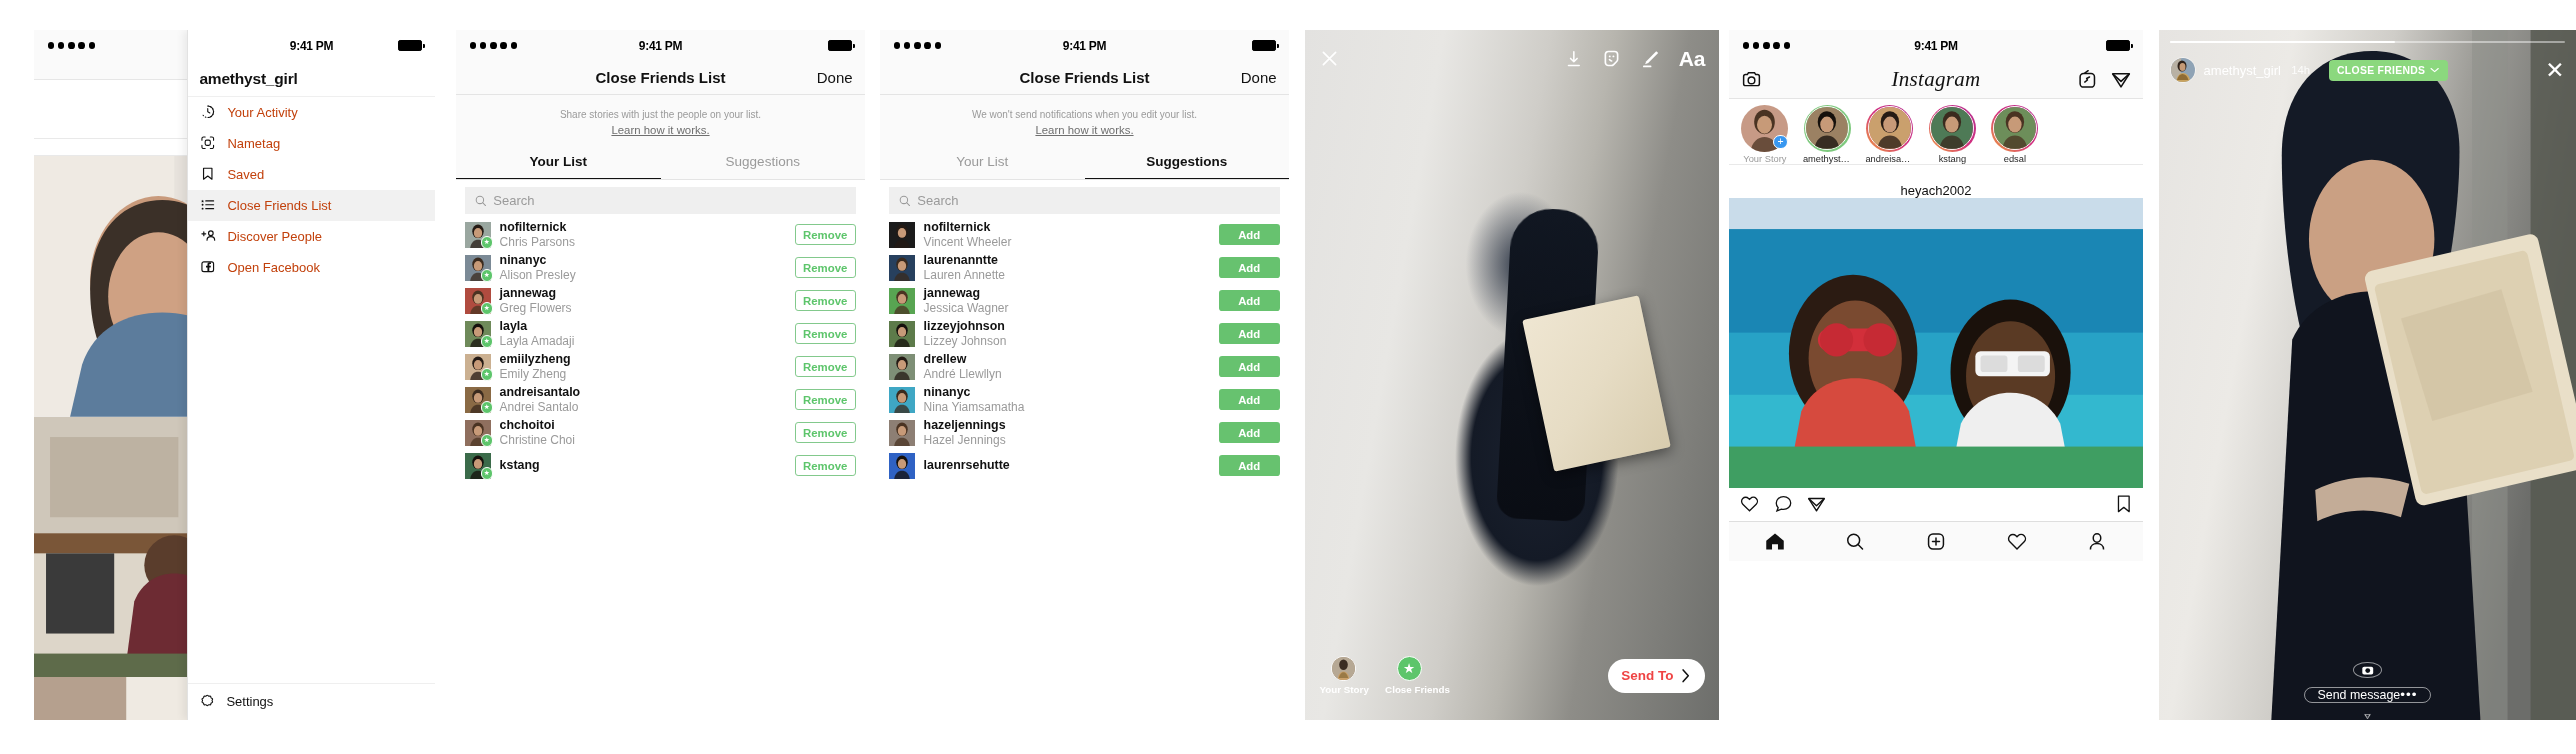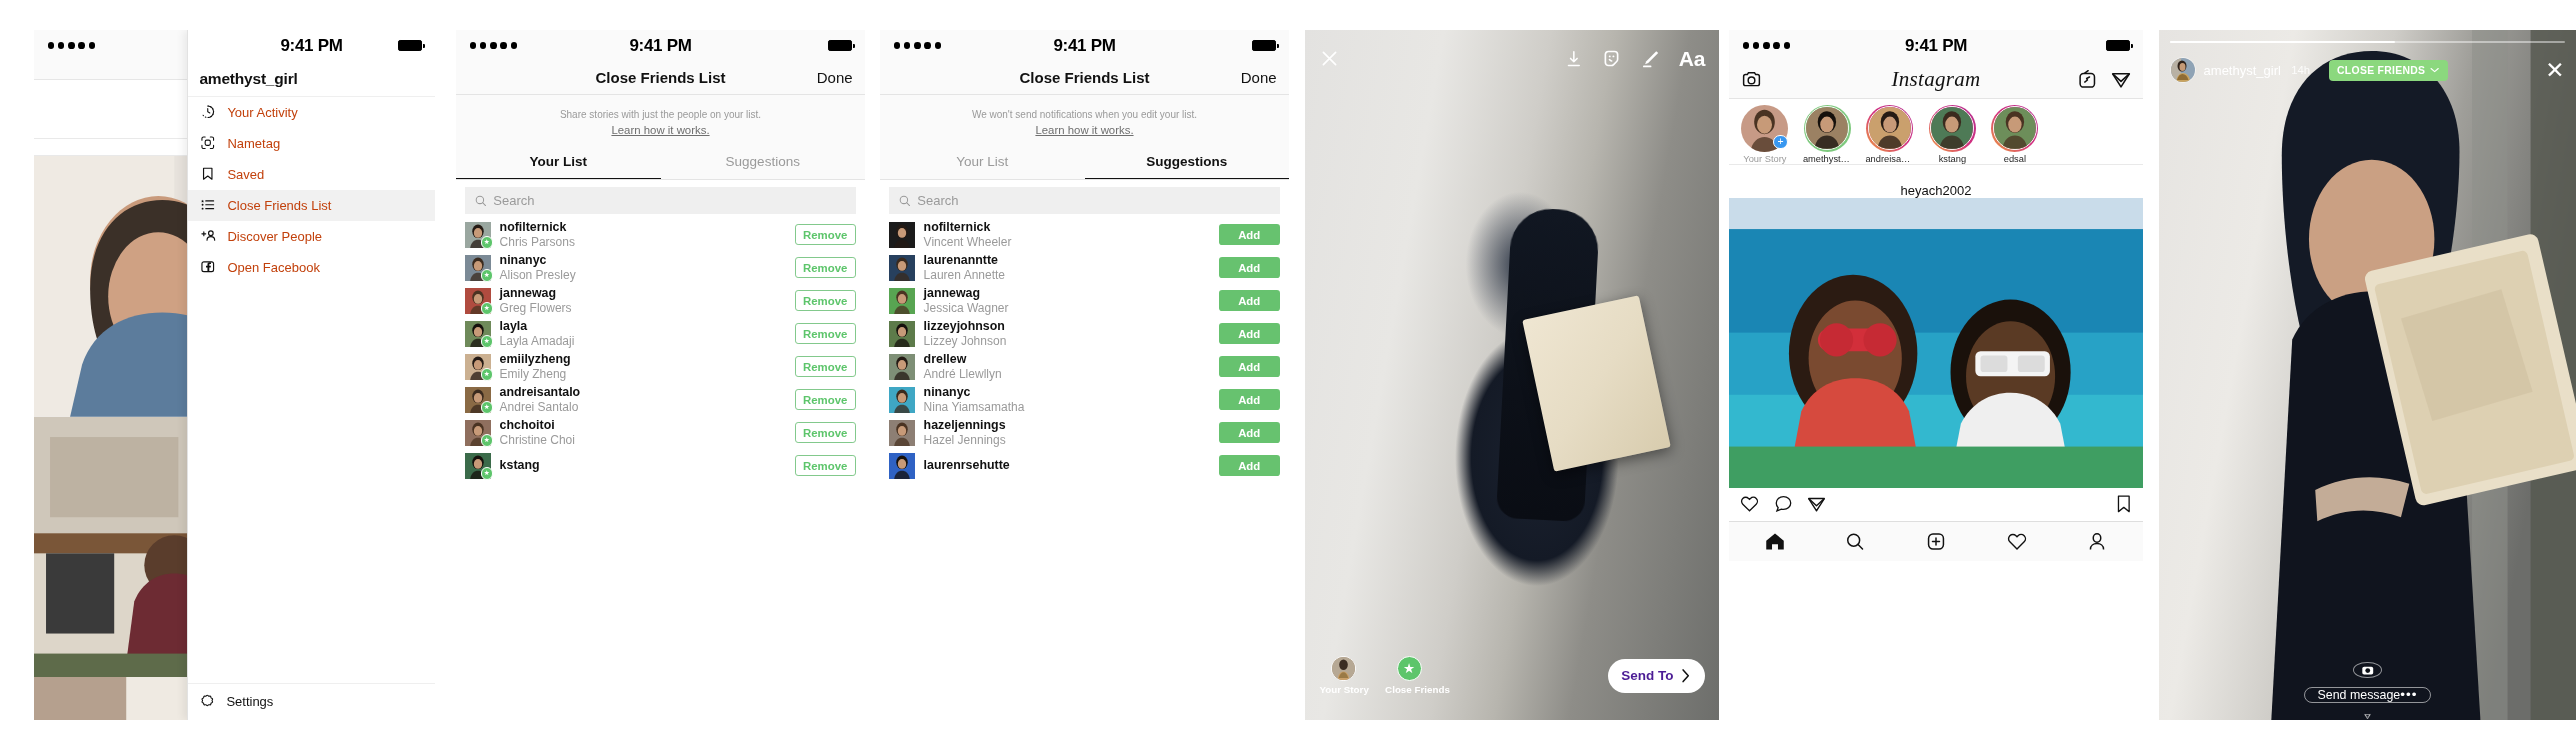--- a/index.html
+++ b/index.html
@@ -24,21 +24,21 @@
     background: #fafafa;
     display: flex; align-items: center;
     padding: 0 13.5px;
     position: relative;
     flex: 0 0 auto;
   }
   .sb-dots { display:flex; gap:3.6px; }
   .sb-dots i { width:6.7px; height:6.7px; border-radius:50%; background:#000; display:block; }
   .sb-time {
     position:absolute; left:0; right:0; text-align:center;
-    font-size:17px; font-weight:700; color:#000; letter-spacing:-0.3px;
+    font-size:12px; font-weight:700; color:#000; letter-spacing:-0.3px;
   }
   .sb-batt {
     margin-left:auto; width:24px; height:11px; border:1.6px solid #000;
     border-radius:2.1px; position:relative; background:#000;
   }
   .sb-batt::after{
     content:""; position:absolute; right:-4.1px; top:2.6px; width:2.1px; height:4.7px;
     background:#000; border-radius:0 1px 1px 0;
   }
 
@@ -192,21 +192,21 @@
     background:linear-gradient(140deg,#b8a88c,#7a6650);
   }
   .dest .circ.green {
     background:#5dc56b; border-color:#fff; display:flex; align-items:center; justify-content:center;
     color:#fff; font-size:13.5px;
   }
   .dest .lbl { font-size:9.8px; color:#fff; font-weight:600; white-space:nowrap; }
   .sendto {
     margin-left:auto; height:34px; background:#fff; border-radius:17px;
     display:flex; align-items:center; gap:6.2px; padding:0 13.5px;
-    font-size:13.5px; font-weight:700; color:#4c1d95;
+    font-size:13.5px; font-weight:700; color:#ef4444;
   }
 
   
   #panel5 { left: 1729px; width: 414px; }
   .ig-nav {
     height:37px; background:#fafafa; border-bottom:0.5px solid #e4e4e4;
     display:flex; align-items:center; padding:0 11.4px; position:relative;
   }
   .ig-logo {
     position:absolute; left:0; right:0; text-align:center;

